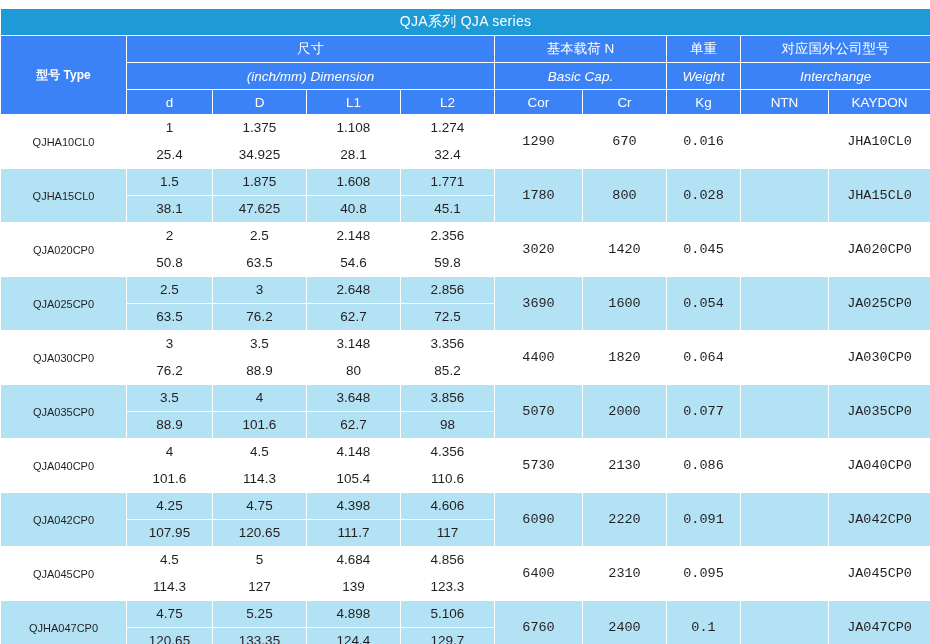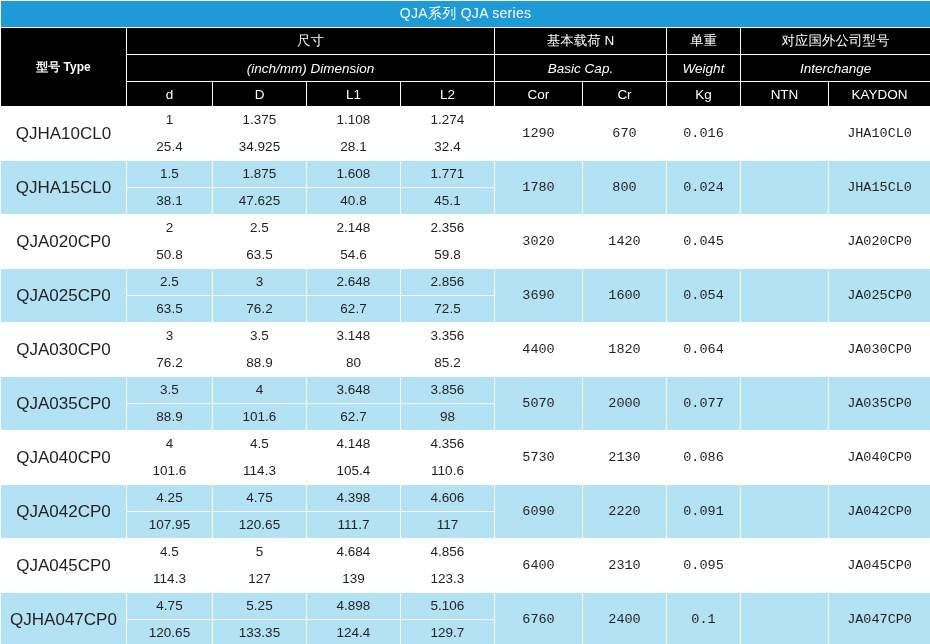--- a/index.html
+++ b/index.html
@@ -12,20 +12,21 @@
     width: 930px;
     height: 644px;
     overflow: hidden;
   }
   .sheet {
     width: 930px;
     height: 520px;
     box-sizing: border-box;
     position: relative;
     background: #ffffff;
+    margin-top: 8px;
   }
   table.spec {
     border-collapse: collapse;
     table-layout: fixed;
     width: 930px;
     font-size: 13px;
     color: #231f20;
   }
   table.spec td, table.spec th {
     border: 1px solid #ffffff;
@@ -37,21 +38,21 @@
   
   .title-row td {
     background: #1e9ad6;
     color: #ffffff;
     font-size: 14px;
     height: 26px;
     letter-spacing: .3px;
   }
   
   .hdr td {
-    background: #000000;
+    background: #3b82f6;
     color: #ffffff;
     font-size: 13.5px;
   }
   .hdr-h1 td { height: 26px; }
   .hdr-h2 td { height: 26px; font-style: italic; }
   .hdr-h3 td { height: 24px; }
   .hdr .type-cell {
     font-size: 12px;
     font-weight: bold;
   }
@@ -64,21 +65,21 @@
   }
   .cell-top {
     height: 26px;
     line-height: 26px;
   }
   .cell-bot {
     height: 26px;
     line-height: 26px;
   }
   .model-cell {
-    font-size: 17px;
+    font-size: 11px;
   }
   .num-cell {
     font-size: 13.5px;
     font-family: Liberation Mono, monospace;
   }
   .dim-cell {
     font-size: 13.5px;
   }
   
 </style>
@@ -149,21 +150,21 @@
       </tr>
 
       <tr class="band-blue">
         <td class="model-cell" rowspan="2">QJHA15CL0</td>
         <td class="dim-cell cell-top">1.5</td>
         <td class="dim-cell cell-top">1.875</td>
         <td class="dim-cell cell-top">1.608</td>
         <td class="dim-cell cell-top">1.771</td>
         <td class="num-cell" rowspan="2">1780</td>
         <td class="num-cell" rowspan="2">800</td>
-        <td class="num-cell" rowspan="2">0.024</td>
+        <td class="num-cell" rowspan="2">0.028</td>
         <td class="num-cell" rowspan="2"></td>
         <td class="num-cell" rowspan="2">JHA15CL0</td>
       </tr>
       <tr class="band-blue">
         <td class="dim-cell cell-bot">38.1</td>
         <td class="dim-cell cell-bot">47.625</td>
         <td class="dim-cell cell-bot">40.8</td>
         <td class="dim-cell cell-bot">45.1</td>
       </tr>
 

